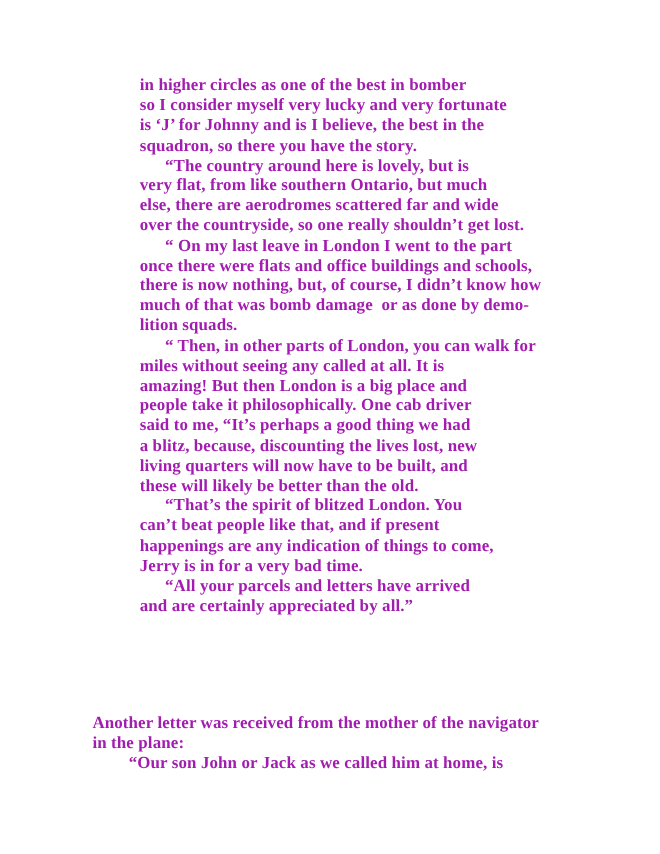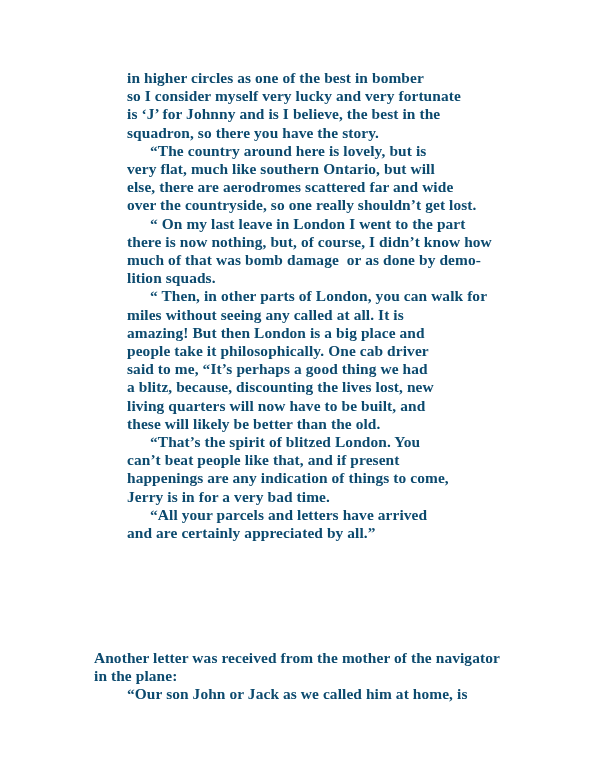--- a/index.html
+++ b/index.html
@@ -25,41 +25,42 @@
   .letter-block {
     position: absolute;
     left: 127px;
     top: 69px;
   }
   .letter-block .indent {
     text-indent: 23px;
   }
   .narration-block {
     position: absolute;
-    left: 94px;
+    left: 84px;
     top: 649px;
   }
   .narration-block .indent {
     text-indent: 33px;
   }
 </style>
 </head>
 <body>
 
-<div class="page" style="background: rgb(255, 255, 255); color: #0c4a6e;">
+<div class="page" style="background: rgb(255, 255, 255); color: #a21caf;">
   <div class="letter-block">
       <div class="line">in higher circles as one of the best in bomber</div>
       <div class="line">so I consider myself very lucky and very fortunate</div>
       <div class="line">is ‘J’ for Johnny and is I believe, the best in the</div>
       <div class="line">squadron, so there you have the story.</div>
       <div class="line indent">“The country around here is lovely, but is</div>
-      <div class="line">very flat, much like southern Ontario, but will</div>
+      <div class="line">very flat, from like southern Ontario, but much</div>
       <div class="line">else, there are aerodromes scattered far and wide</div>
       <div class="line">over the countryside, so one really shouldn’t get lost.</div>
       <div class="line indent">“ On my last leave in London I went to the part</div>
+      <div class="line">once there were flats and office buildings and schools,</div>
       <div class="line">there is now nothing, but, of course, I didn’t know how</div>
       <div class="line">much of that was bomb damage  or as done by demo-</div>
       <div class="line">lition squads.</div>
       <div class="line indent">“ Then, in other parts of London, you can walk for</div>
       <div class="line">miles without seeing any called at all. It is</div>
       <div class="line">amazing! But then London is a big place and</div>
       <div class="line">people take it philosophically. One cab driver</div>
       <div class="line">said to me, “It’s perhaps a good thing we had</div>
       <div class="line">a blitz, because, discounting the lives lost, new</div>
       <div class="line">living quarters will now have to be built, and</div>

